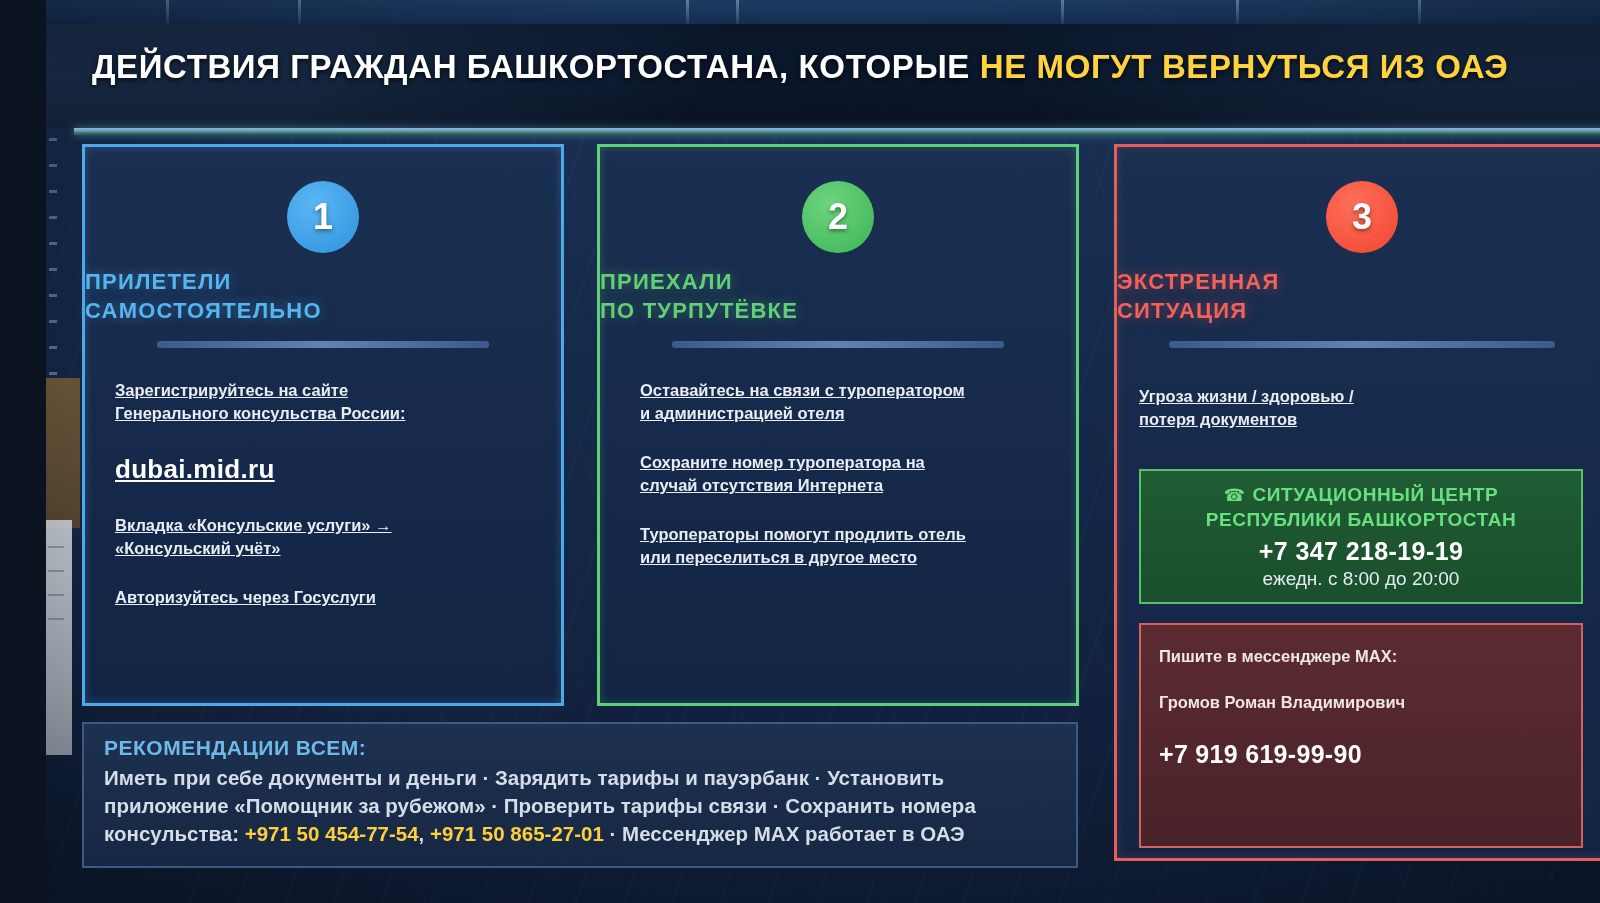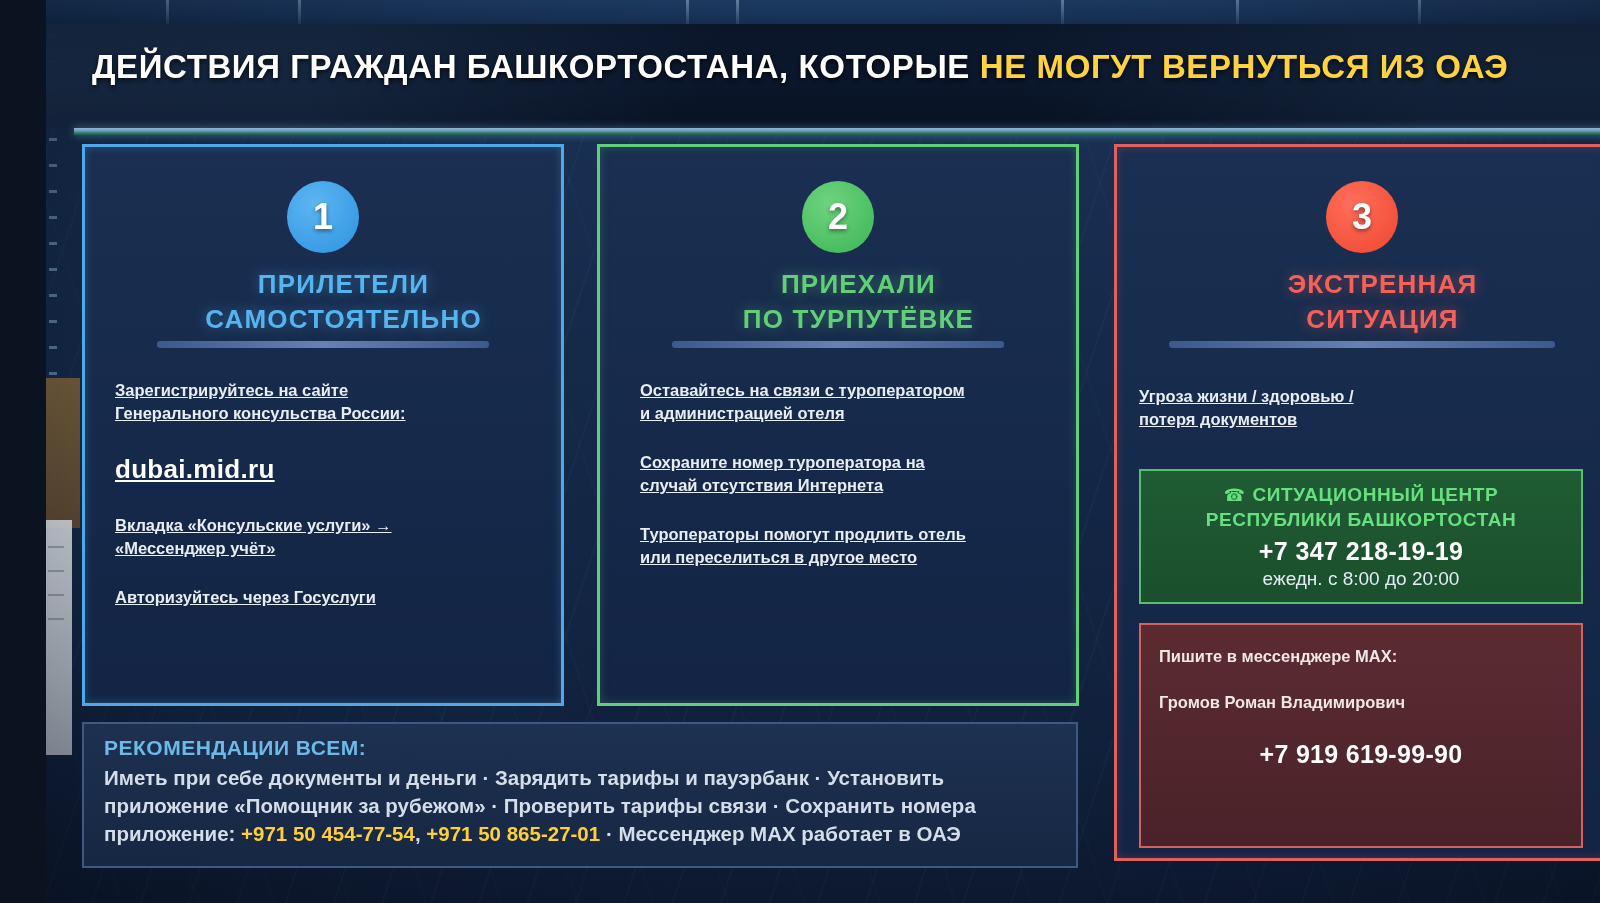--- a/index.html
+++ b/index.html
@@ -60,22 +60,22 @@
   .card.c2{left:515px;width:482px;border:3px solid #5fcf7a;box-shadow:0 0 10px rgba(95,207,122,.25) inset;}
   .card.c3{left:1032px;width:496px;height:717px;border:3px solid #e0605e;box-shadow:0 0 10px rgba(224,96,94,.25) inset;}
 
   .badge{position:absolute;left:50%;transform:translateX(-50%);top:34px;
     width:72px;height:72px;border-radius:50%;display:flex;align-items:center;justify-content:center;
     font-size:36px;font-weight:bold;color:#fff;text-shadow:0 2px 4px rgba(0,0,0,.45);}
   .badge.b1{background:radial-gradient(circle at 38% 32%,#5cb6f2,#2e92df);}
   .badge.b2{background:radial-gradient(circle at 38% 32%,#6ed47f,#3cb455);}
   .badge.b3{background:radial-gradient(circle at 38% 32%,#ff6f5a,#f0452f);}
 
-  .card-title{position:absolute;left:0;right:0;top:120px;text-align:center;
-    font-size:26px;font-weight:bold;line-height:1.33;letter-spacing:1.2px;white-space:pre-line;padding-left:41px;}
+  .card-title{position:absolute;left:0;right:0;top:120px;text-align:left;
+    font-size:22px;font-weight:bold;line-height:1.33;letter-spacing:1.2px;white-space:pre-line;}
   .card.c1 .card-title{color:#56b4ef;text-shadow:0 0 14px rgba(86,180,239,.45);}
   .card.c2 .card-title{color:#62cf78;text-shadow:0 0 14px rgba(98,207,120,.45);}
   .card.c3 .card-title{color:#f4615a;text-shadow:0 0 14px rgba(244,97,90,.45);}
 
   .card-rule{position:absolute;left:50%;transform:translateX(-50%);top:194px;
     width:332px;height:7px;border-radius:3px;
     background:linear-gradient(90deg,#3d5c8e,#6a86b8 50%,#3d5c8e);opacity:.95;}
   .card.c3 .card-rule{width:386px;}
 
   .card-body{position:absolute;left:30px;right:26px;top:232px;
@@ -95,21 +95,21 @@
   .sitbox .sc-head .ph{color:#68e07f;margin-right:7px;font-size:17px;}
   .sitbox .sc-phone{color:#ffffff;font-size:25px;font-weight:bold;margin-top:5px;letter-spacing:.4px;}
   .sitbox .sc-hours{color:#e3ecf3;font-size:19px;margin-top:2px;font-weight:normal;}
 
   
   .maxbox{position:absolute;left:22px;top:476px;width:444px;height:225px;box-sizing:border-box;
     border:2px solid #d4635f;background:linear-gradient(180deg,#5c2b32,#4a2229);
     padding:20px 18px;}
   .maxbox p{margin:0 0 24px 0;color:#f1e6e6;font-size:16.5px;font-weight:bold;line-height:1.35;}
   .maxbox p.role{color:#c9c2cb;font-weight:bold;white-space:pre-line;margin-bottom:18px;}
-  .maxbox p.mphone{color:#ffffff;font-size:25px;text-align:center;margin:0;letter-spacing:.3px;}
+  .maxbox p.mphone{color:#ffffff;font-size:25px;text-align:left;margin:0;letter-spacing:.3px;}
 
   
   .recs{position:absolute;left:36px;top:722px;width:996px;height:146px;box-sizing:border-box;
     border:2px solid #3c5a85;background:linear-gradient(180deg,rgba(30,50,82,.93),rgba(23,40,68,.95));
     padding:12px 18px 10px 20px;}
   .recs .r-head{color:#6fb9e8;font-size:21px;font-weight:bold;letter-spacing:.5px;margin-bottom:4px;}
   .recs .r-body{color:#d4dde8;font-size:20.5px;font-weight:bold;line-height:1.37;}
   .recs .r-body .tel{color:#ffcf3a;}
 </style>
 </head>
@@ -149,21 +149,21 @@
     <div class="card c1">
       <div class="badge b1">1</div>
       <div class="card-title">ПРИЛЕТЕЛИ
 САМОСТОЯТЕЛЬНО</div>
       <div class="card-rule"></div>
       <div class="card-body">
         <p>Зарегистрируйтесь на сайте
 Генерального консульства России:</p>
         <p class="site">dubai.mid.ru</p>
         <p>Вкладка «Консульские услуги» →
-«Мессенджер учёт»</p>
+«Консульский учёт»</p>
         <p>Авторизуйтесь через Госуслуги</p>
       </div>
     </div>
 
     <div class="card c2">
       <div class="badge b2">2</div>
       <div class="card-title">ПРИЕХАЛИ
 ПО ТУРПУТЁВКЕ</div>
       <div class="card-rule"></div>
       <div class="card-body">
@@ -199,17 +199,17 @@
         <p class="mphone">+7 919 619-99-90</p>
       </div>
     </div>
   </div>
 
   <div class="recs">
     <div class="r-head">РЕКОМЕНДАЦИИ ВСЕМ:</div>
     <div class="r-body">
       <span>Иметь при себе документы и деньги · Зарядить тарифы и пауэрбанк · Установить</span><br>
       <span>приложение «Помощник за рубежом» · Проверить тарифы связи · Сохранить номера</span><br>
-      <span>приложение: </span><span class="tel">+971 50 454-77-54</span><span>, </span><span class="tel">+971 50 865-27-01</span><span> · Мессенджер MAX работает в ОАЭ</span>
+      <span>консульства: </span><span class="tel">+971 50 454-77-54</span><span>, </span><span class="tel">+971 50 865-27-01</span><span> · Мессенджер MAX работает в ОАЭ</span>
     </div>
   </div>
 
 </div>
 
 </body></html>

